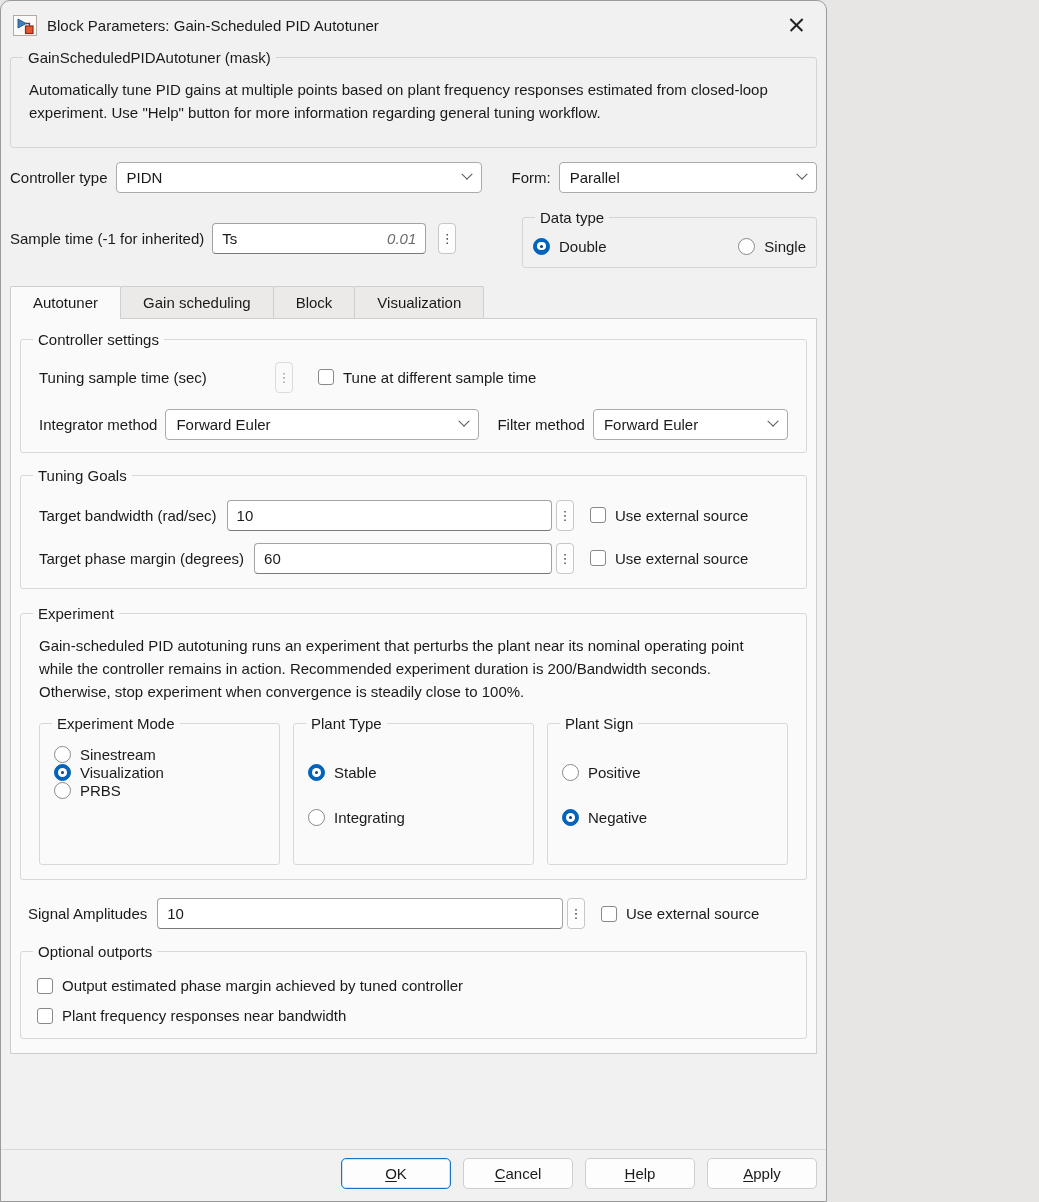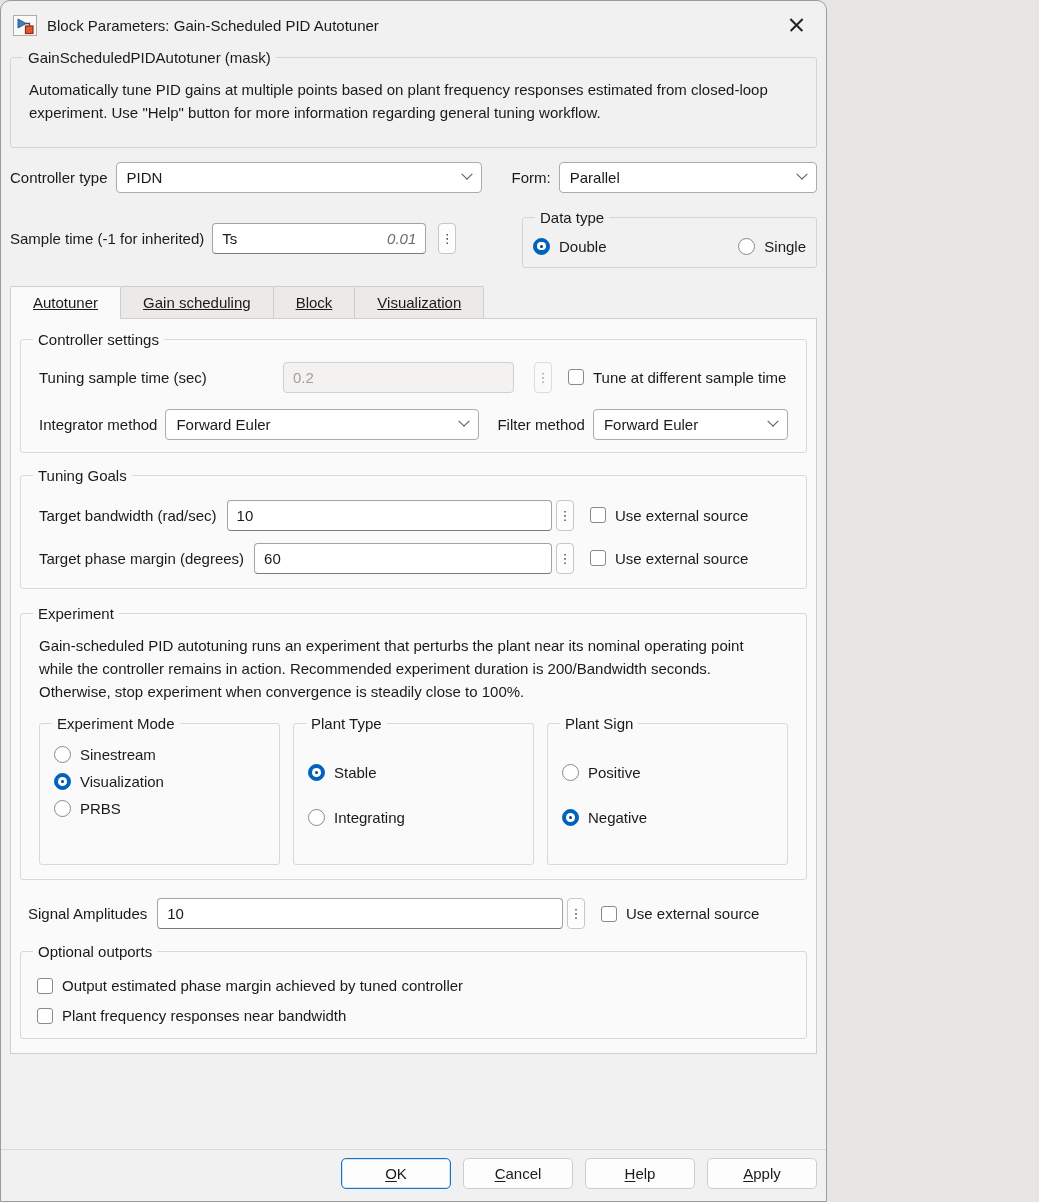--- a/index.html
+++ b/index.html
@@ -92,52 +92,52 @@
   .row-type .combo.cform { flex:1; }
   .row-sample { margin:16px 9px 0 9px; align-items:center; }
   .sample-left { display:flex; align-items:center; gap:8px; width:512px; flex:none; }
   .sample-left .field { width:214px; }
   fieldset.group.datatype { flex:1; margin:0; padding-bottom:12px; }
   .radios-h { display:flex; margin-top:8px; }
   .radios-h .radio-item:first-child { width:245px; }
   
   .tabbar {
     display:flex; margin:18px 9px 0 9px; position:relative;
-    border-bottom:1px solid #d0cecc; align-items:flex-start;text-decoration:underline;
+    border-bottom:1px solid #d0cecc; align-items:flex-start;
   }
   .tab {
     padding:7px 22px 7px 22px; border:1px solid #d0cecc; border-bottom:none;
     background:#eceae8; margin-right:-1px; border-radius:2px 2px 0 0;
     position:relative; white-space:nowrap;
   }
   .tab.active { background:#fbfafa; z-index:2; margin-bottom:-1px; padding-bottom:8px; }
   
   .panel {
     margin:0 9px; background:#fbfafa;
     border:1px solid #d0cecc; border-top:none;
     padding:12px 0 14px 0;
   }
   .panel fieldset.group { background:#fbfafa; border-color:#dad8d6; }
-  .cs-row1 { margin:10px 8px 0 8px; gap:16px; }
+  .cs-row1 { margin:10px 8px 0 8px; gap:4px; }
   .cs-row1 label.main { width:228px; flex:none; }
   .cs-row1 .field { width:231px; flex:none; }
-  .cs-row1 .check-item { }
+  .cs-row1 .check-item { margin-left:21px; }
   .cs-row2 { margin:16px 8px 2px 8px; }
   .cs-row2 .combo.integ { width:314px; flex:none; margin-left:8px; }
   .cs-row2 .lbl-filter { margin-left:18px; }
   .cs-row2 .combo.filter { flex:1; margin-left:8px; }
   .tg-row { margin:12px 8px 4px 8px; }
   .tg-row .field { flex:1; margin-left:10px; }
   .tg-row .check-item { margin-left:16px; width:198px; flex:none; }
   .tuning-goals { margin-top:14px !important; }
   .experiment { margin-top:16px !important; }
   .experiment .desc { margin:8px 24px 4px 8px; line-height:1.55; }
   .exp-boxes { display:flex; gap:13px; margin:12px 8px 4px 8px; }
   .exp-boxes fieldset.group { flex:1; margin:0; height:150px; display:flex; flex-direction:column; }
-  .exp-col { display:flex; flex-direction:column; gap:10px; padding:10px 4px 0 4px; }
+  .exp-col { display:flex; flex-direction:column; gap:1px; padding:10px 4px 0 4px; }
   .exp-col.spread { flex:1; justify-content:space-evenly; padding-top:0; gap:0; }
   .signal-row { margin:18px 17px 0 17px; }
   .signal-row .field { flex:1; margin-left:10px; }
   .signal-row .check-item { margin-left:16px; width:198px; flex:none; }
   .outports { margin-top:14px !important; }
   .outports .check-item { margin:13px 6px 4px 6px; }
   
   .footer {
     margin-top:auto; flex:none;
     border-top:1px solid #dbd9d7;
@@ -223,23 +223,20 @@
     <div class="tab">Block</div>
     <div class="tab">Visualization</div>
   </div>
 
   <div class="panel">
 
     <fieldset class="group">
       <legend>Controller settings</legend>
       <div class="row cs-row1">
         <label class="main">Tuning sample time (sec)</label>
-        <div class="field disabled">
-          <span class="val">0.2</span>
-        </div>
         <button class="dots ghost">⋮</button>
         <label class="check-item">
           <span class="checkbox"></span>
           <span>Tune at different sample time</span>
         </label>
       </div>
       <div class="row cs-row2">
         <label>Integrator method</label>
         <div class="combo integ">
           <span class="combo-val">Forward Euler</span>

